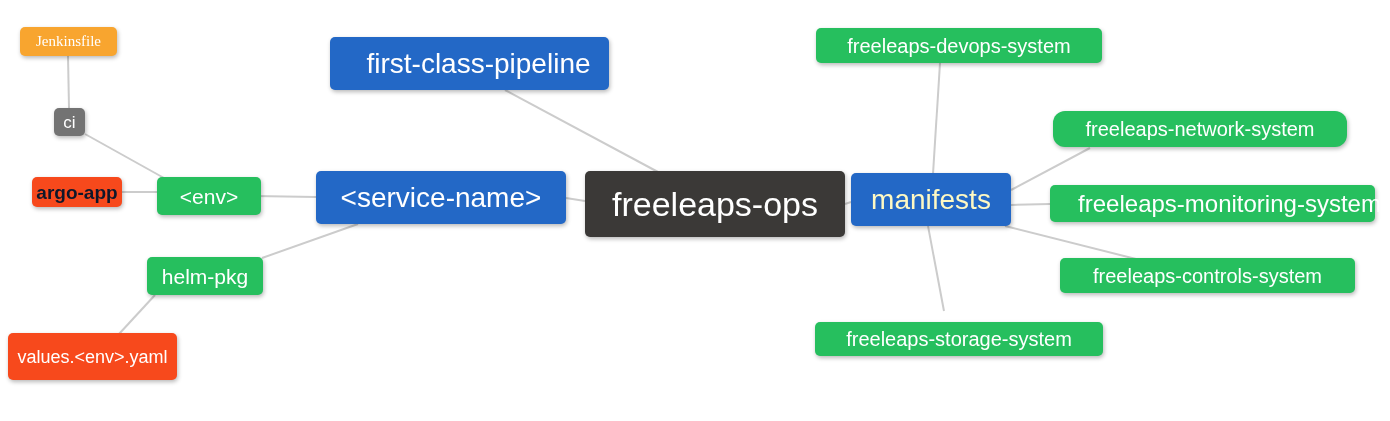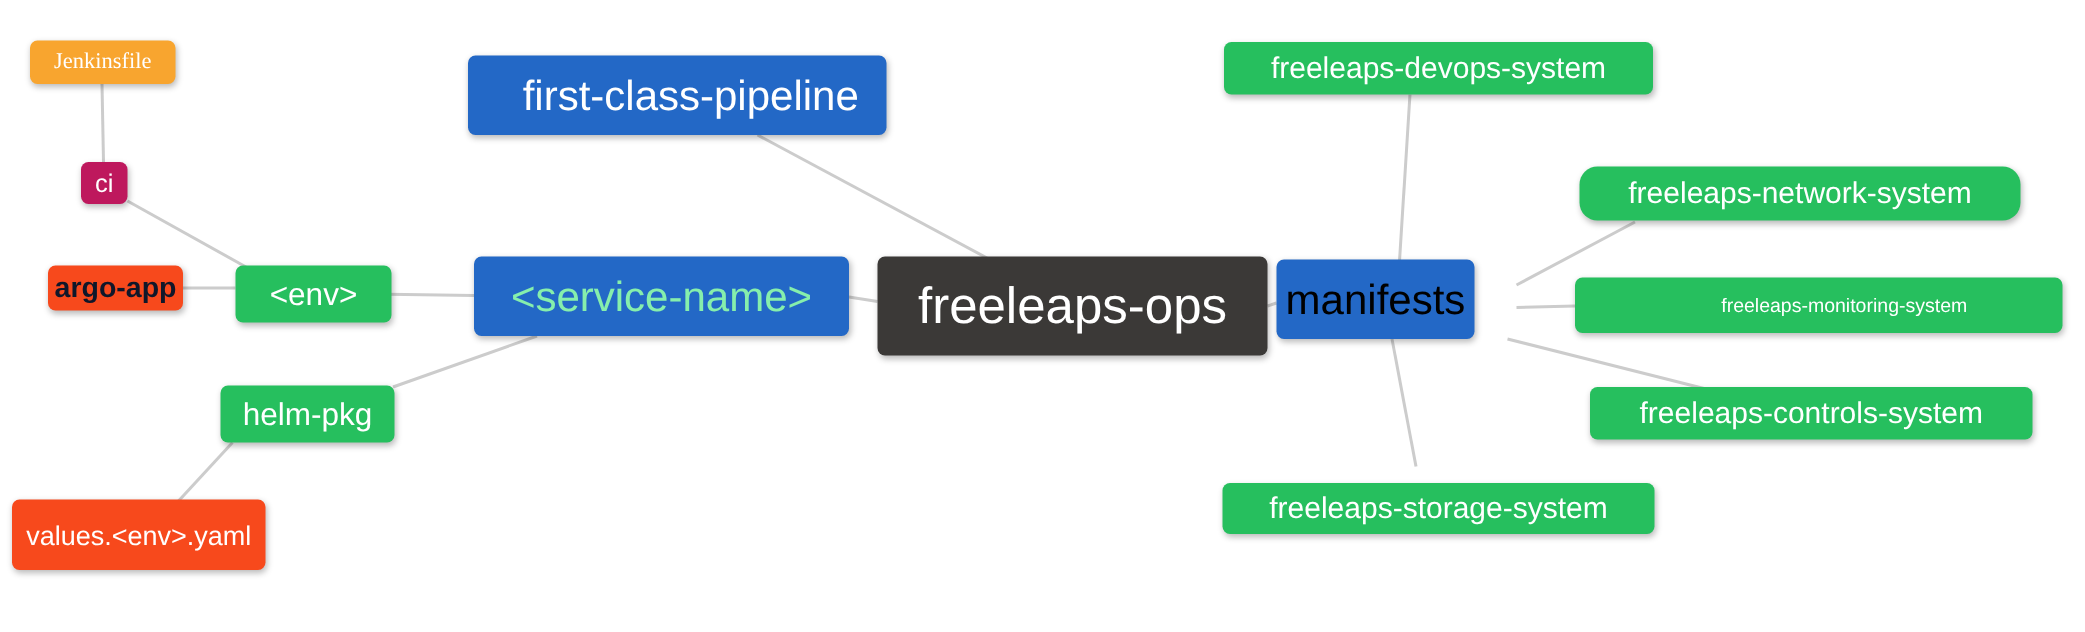--- a/index.html
+++ b/index.html
@@ -52,28 +52,28 @@
       <line x1="505" y1="90" x2="658" y2="172" stroke="#CCCCCC" stroke-width="2"></line>
       <line x1="845" y1="204" x2="851" y2="202" stroke="#CCCCCC" stroke-width="2"></line>
       <line x1="933" y1="174" x2="940" y2="63" stroke="#CCCCCC" stroke-width="2"></line>
       <line x1="1011" y1="190" x2="1090" y2="148" stroke="#CCCCCC" stroke-width="2"></line>
       <line x1="1011" y1="205" x2="1050" y2="204" stroke="#CCCCCC" stroke-width="2"></line>
       <line x1="1005" y1="226" x2="1136" y2="259" stroke="#CCCCCC" stroke-width="2"></line>
       <line x1="928" y1="226" x2="944" y2="311" stroke="#CCCCCC" stroke-width="2"></line>
     </svg>
   <div>
       <div class="node" style="left: 585px; top: 171px; width: 260px; height: 66px; font-size: 34px; background: rgb(59, 57, 55); color: rgb(255, 255, 255);">freeleaps-ops</div>
-      <div class="node" style="left: 312px; top: 37px; width: 279px; height: 53px; font-size: 28px; background: rgb(35, 104, 198); color: rgb(255, 255, 255); padding-left: 24px;">first-class-pipeline</div>
-      <div class="node" style="left: 316px; top: 171px; width: 250px; height: 53px; font-size: 28px; background: rgb(35, 104, 198); color: #86efac;">&lt;service-name&gt;</div>
-      <div class="node" style="left: 851px; top: 173px; width: 132px; height: 53px; font-size: 28px; background: rgb(35, 104, 198); color: #000000;">manifests</div>
+      <div class="node" style="left: 330px; top: 37px; width: 279px; height: 53px; font-size: 28px; background: rgb(35, 104, 198); color: rgb(255, 255, 255); padding-left: 24px;">first-class-pipeline</div>
+      <div class="node" style="left: 316px; top: 171px; width: 250px; height: 53px; font-size: 28px; background: rgb(35, 104, 198); color: #ffffff;">&lt;service-name&gt;</div>
+      <div class="node" style="left: 851px; top: 173px; width: 160px; height: 53px; font-size: 28px; background: rgb(35, 104, 198); color: #fef9c3;">manifests</div>
       <div class="node" style="left: 157px; top: 177px; width: 104px; height: 38px; font-size: 21px; background: rgb(38, 191, 94); color: rgb(255, 255, 255);">&lt;env&gt;</div>
       <div class="node" style="left: 147px; top: 257px; width: 116px; height: 38px; font-size: 21px; background: rgb(38, 191, 94); color: rgb(255, 255, 255);">helm-pkg</div>
       <div class="node" style="left: 20px; top: 27px; width: 97px; height: 29px; font-size: 15px; background: rgb(248, 165, 47); color: rgb(255, 255, 255); font-family: Liberation Serif, serif;">Jenkinsfile</div>
-      <div class="node" style="left: 54px; top: 108px; width: 31px; height: 28px; font-size: 17px; background: #be185d; color: rgb(255, 255, 255);">ci</div>
+      <div class="node" style="left: 54px; top: 108px; width: 31px; height: 28px; font-size: 17px; background: #737373; color: rgb(255, 255, 255);">ci</div>
       <div class="node" style="left: 32px; top: 177px; width: 90px; height: 30px; font-size: 19px; background: rgb(247, 73, 28); color: #0f172a; font-weight: bold;">argo-app</div>
       <div class="node" style="left: 8px; top: 333px; width: 169px; height: 47px; font-size: 18px; background: rgb(247, 73, 28); color: rgb(255, 255, 255);">values.&lt;env&gt;.yaml</div>
       <div class="node" style="left: 797px; top: 28px; width: 286px; height: 35px; font-size: 20px; background: rgb(38, 191, 94); color: rgb(255, 255, 255); margin-left: 19px;">freeleaps-devops-system</div>
       <div class="node" style="left: 1053px; top: 111px; width: 294px; height: 36px; font-size: 20px; background: rgb(38, 191, 94); color: rgb(255, 255, 255); border-radius: 12px;">freeleaps-network-system</div>
-      <div class="node" style="left: 1050px; top: 185px; width: 325px; height: 37px; font-size: 13px; background: rgb(38, 191, 94); color: rgb(255, 255, 255); padding-left: 40px;">freeleaps-monitoring-system</div>
+      <div class="node" style="left: 1050px; top: 185px; width: 325px; height: 37px; font-size: 24px; background: rgb(38, 191, 94); color: rgb(255, 255, 255); padding-left: 40px;">freeleaps-monitoring-system</div>
       <div class="node" style="left: 1060px; top: 258px; width: 295px; height: 35px; font-size: 20px; background: rgb(38, 191, 94); color: rgb(255, 255, 255);">freeleaps-controls-system</div>
       <div class="node" style="left: 815px; top: 311px; width: 288px; height: 34px; font-size: 20px; background: rgb(38, 191, 94); color: rgb(255, 255, 255); margin-top: 11px;">freeleaps-storage-system</div>
     </div>
 </div>
 
 </body></html>

